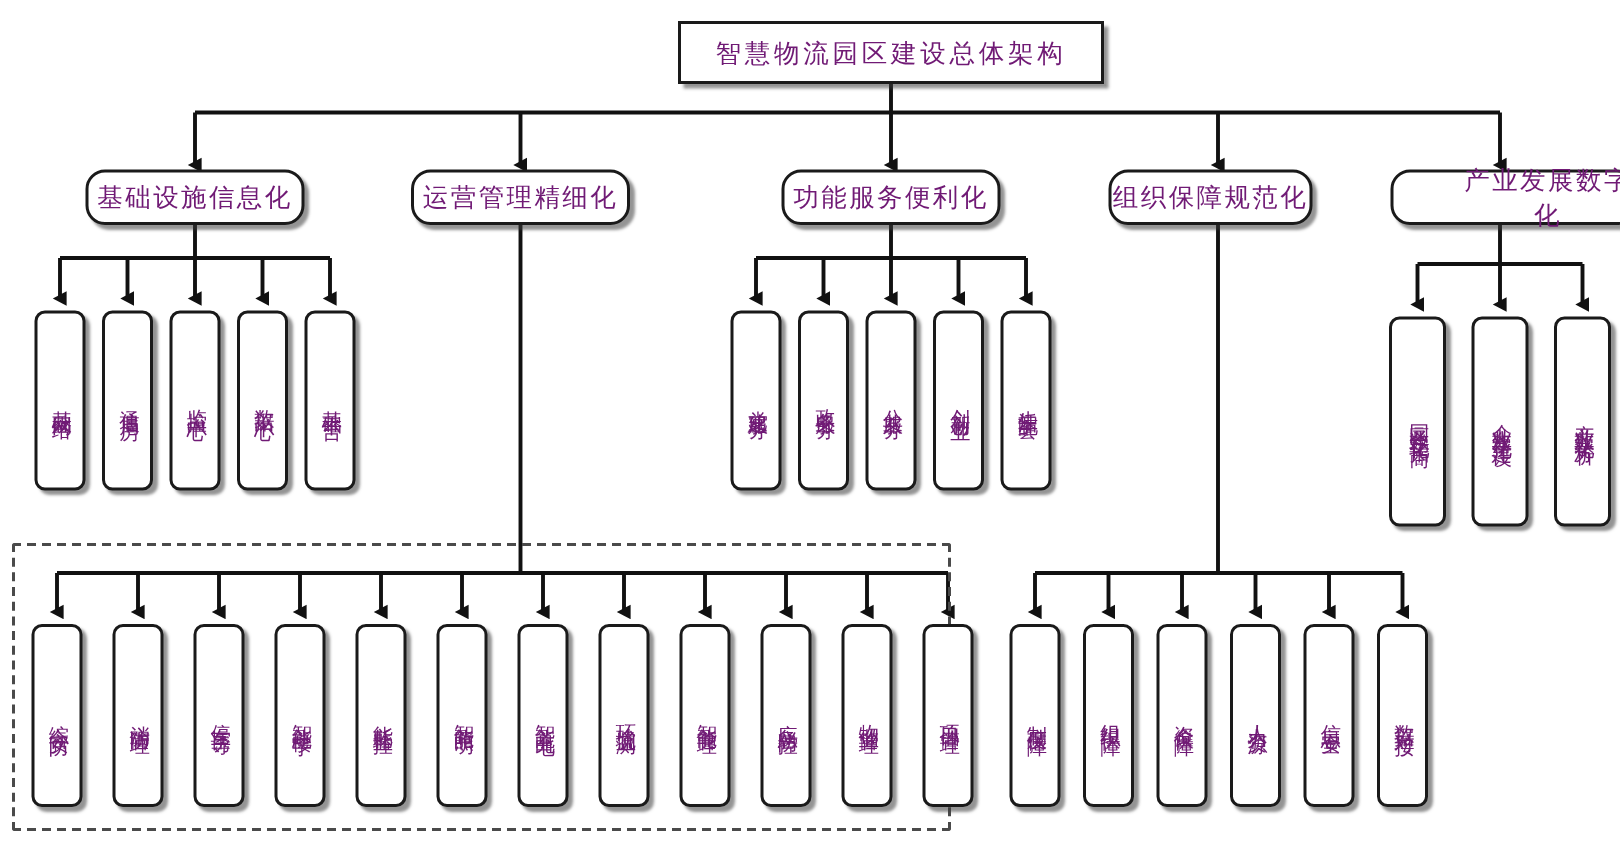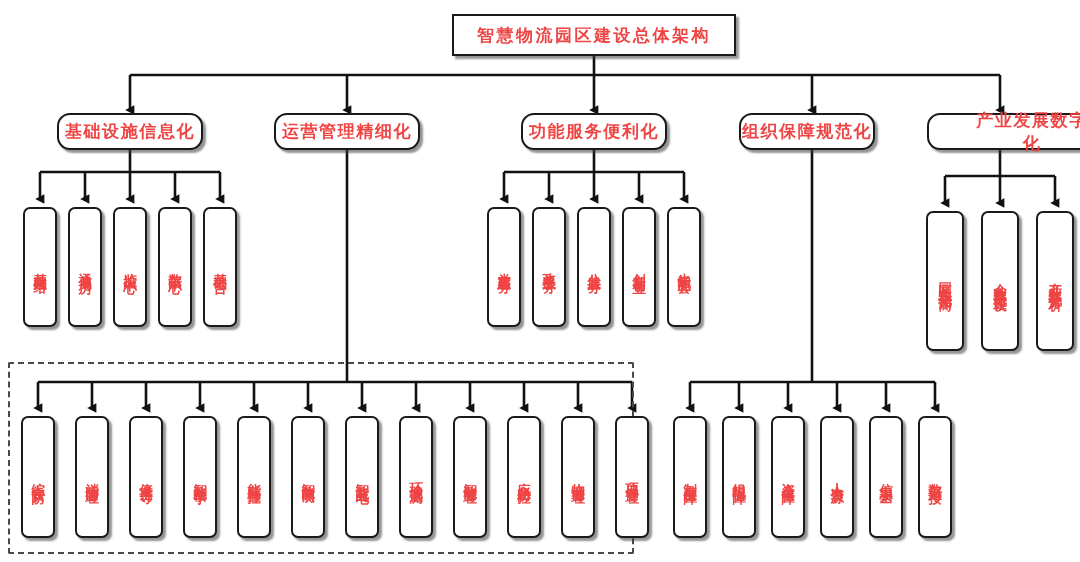--- a/index.html
+++ b/index.html
@@ -28,22 +28,22 @@
   .node {
     position: absolute;
     box-sizing: border-box;
     background: #ffffff;
     border: 2.2px solid #1a1a1a;
     box-shadow: 3px 3px 2px rgba(60,60,60,0.55);
     display: flex;
     align-items: center;
     justify-content: center;
     text-align: center;
-    color: #ef4444;
-    font-weight: bold;
+    color: #701a75;
+    font-weight: normal;
     letter-spacing: 0.5px;
   }
   .node.root {
     border-radius: 0;
     font-size: 17px;
     letter-spacing: 2.5px;
   }
   .node.branch {
     border-radius: 13px;
     font-size: 17px;

